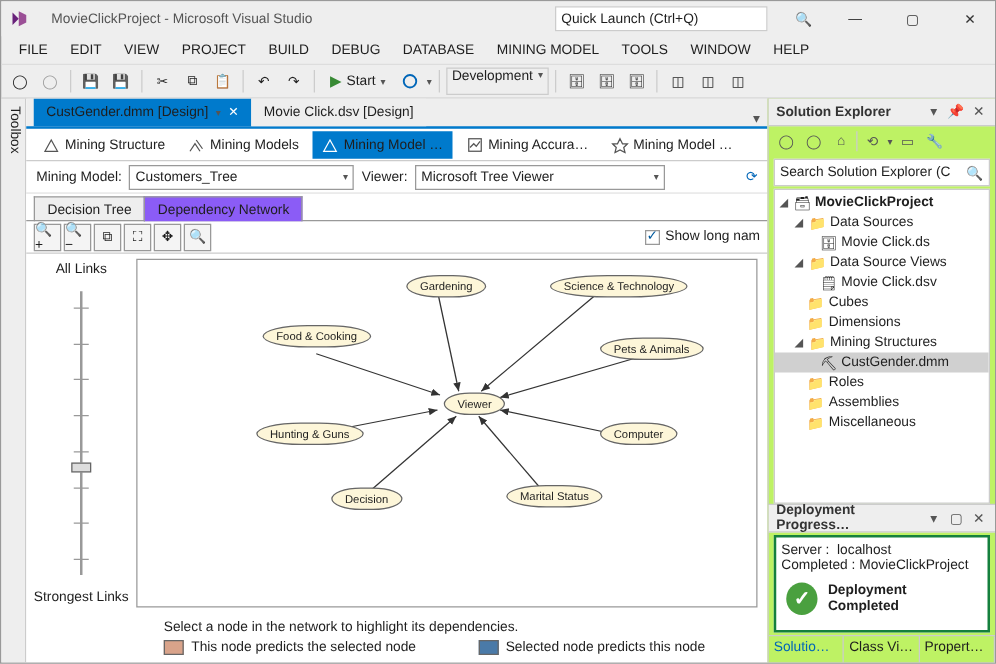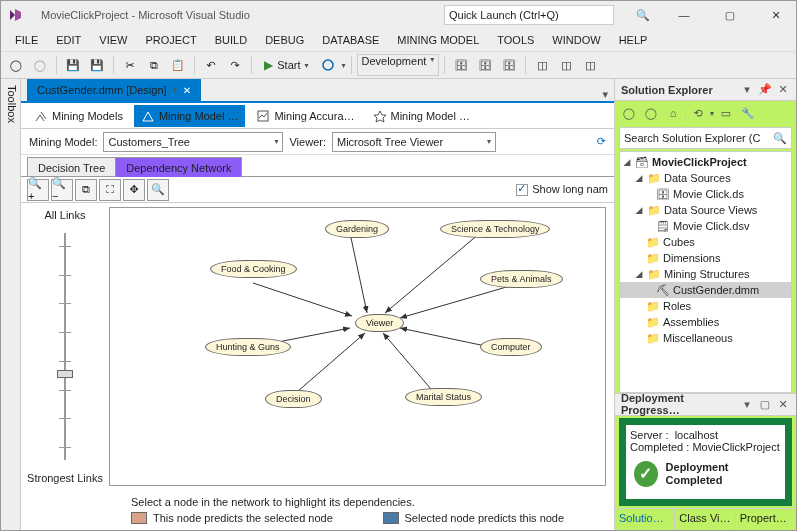--- a/index.html
+++ b/index.html
@@ -63,21 +63,21 @@
 .panel-hdr .ic{width:14px;color:#555;text-align:center}
 .se-tools{height:24px;display:flex;align-items:center;gap:2px;padding:0 4px}
 .se-tools .tb{width:20px;height:20px;display:flex;align-items:center;justify-content:center;color:#555}
 .se-search{height:22px;margin:2px 4px;border:1px solid #ccc;background:#fff;display:flex;align-items:center;padding:0 4px;color:#999;justify-content:space-between}
 .tree{flex:1;overflow:auto;background:#fff;border:1px solid #ccc;margin:0 4px;padding:2px 0}
 .tree-item{display:flex;align-items:center;gap:3px;padding:1px 2px;white-space:nowrap}
 .tree-item.sel{background:#d0d0d0}
 .tw{display:inline-block;width:10px;text-align:center;color:#555;font-size:9px}
 .tree .ic{width:14px;height:14px;display:inline-flex;align-items:center;justify-content:center}
 .deploy{border-top:1px solid #ccc}
-.deploy-body{background:#fff;border:7px solid #15803d;margin:2px 4px;padding:4px;font-size:11px}
+.deploy-body{background:#fff;border:2px solid #15803d;margin:2px 4px;padding:4px;font-size:11px}
 .deploy-status{display:flex;align-items:center;gap:8px;padding:8px 4px}
 .check-circ{width:26px;height:26px;border-radius:50%;background:#4aa03f;color:#fff;display:flex;align-items:center;justify-content:center;font-size:16px;font-weight:bold}
 .bottom-tabs{height:22px;display:flex;border-top:1px solid #ccc}
 .bottom-tabs span{flex:1;padding:3px 4px;border-right:1px solid #ccc;overflow:hidden;text-overflow:ellipsis;white-space:nowrap}
 .bottom-tabs span.act{color:#0066b8}
 .caret{font-size:8px;color:#555}
 </style>
 </head>
 <body>
 
@@ -156,24 +156,33 @@
 <div class="body">
   <div class="toolbox"><span>Toolbox</span></div>
 
   <div class="center">
     <div class="doctabs">
       <div class="doctab active">
           <span>CustGender.dmm [Design]</span>
           <span class="caret">▾</span>
           <span class="x">✕</span>
         </div>
+      <div class="doctab">
+          <span>Movie Click.dsv [Design]</span>
+        </div>
       <span class="bar-ic">▾</span>
     </div>
 
     <div class="mining-tabs">
+      <div class="mtab">
+          <svg viewBox="0 0 14 14">
+            <path d="M2 12 L7 3 L12 12 Z" fill="none" stroke="#555"></path>
+          </svg>
+          <span>Mining Structure</span>
+        </div>
       <div class="mtab">
           <svg viewBox="0 0 14 14">
             <path d="M2 12 L6 6 L10 12 M7 3 L12 10" fill="none" stroke="#555"></path>
           </svg>
           <span>Mining Models</span>
         </div>
       <div class="mtab active">
           <svg viewBox="0 0 14 14">
             <path d="M2 12 L7 3 L12 12 Z" fill="none" stroke="#fff"></path>
           </svg>
@@ -194,21 +203,21 @@
         </div>
     </div>
 
     <div class="model-row">
       <span>Mining Model:</span>
       <div class="sel" style="width:180px">
           <span>Customers_Tree</span>
           <span class="caret">▾</span>
         </div>
       <span>Viewer:</span>
-      <div class="sel" style="width:164px">
+      <div class="sel" style="width:200px">
           <span>Microsoft Tree Viewer</span>
           <span class="caret">▾</span>
         </div>
       <span class="refresh-ic">⟳</span>
     </div>
 
     <div class="subtabs">
       <div class="subtab">
           <span>Decision Tree</span>
         </div>

